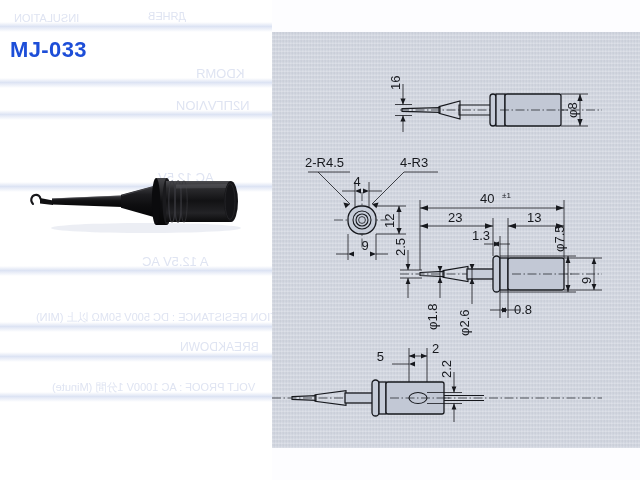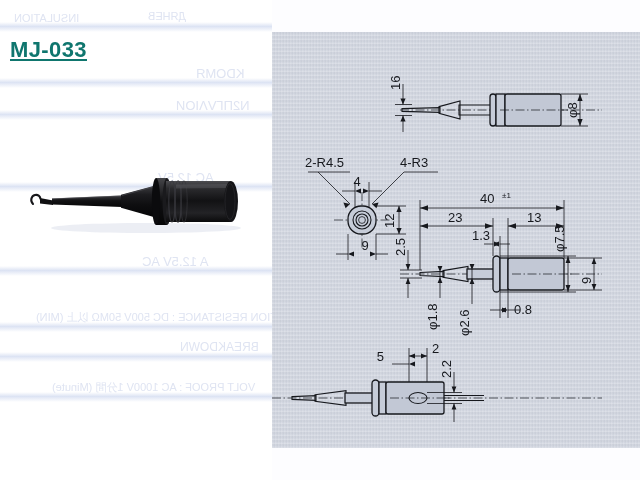--- a/index.html
+++ b/index.html
@@ -47,23 +47,22 @@
   }
 
   
   #product-title {
     position: absolute;
     left: 10px;
     top: 37px;
     font-size: 22px;
     font-weight: bold;
     letter-spacing: .4px;
-    color: #0f766e;
+    color: #1d4ed8;
     z-index: 40;
-    text-decoration: underline;
   }
 
   
   #probe-photo {
     position: absolute;
     left: 26px;
     top: 168px;
     width: 220px;
     height: 70px;
     z-index: 30;

